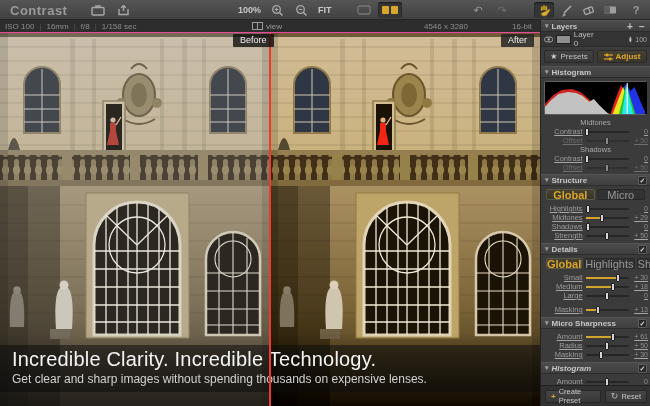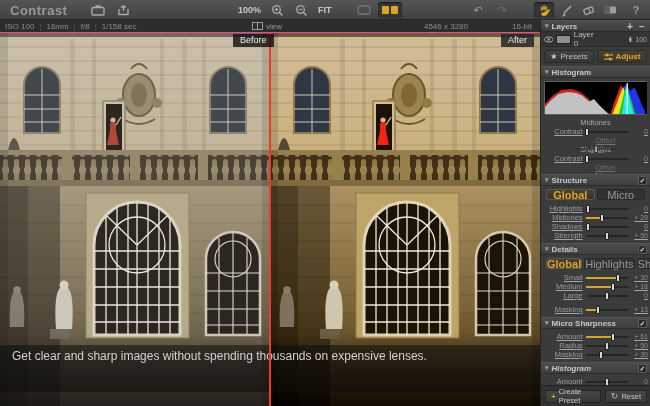--- a/index.html
+++ b/index.html
@@ -69,21 +69,21 @@
   #hist-box svg{display:block;width:102px;height:32px;}
 
   .tone-sub{height:9px;text-align:center;color:#a8a8a8;font-size:7.5px;line-height:9px;}
   .srow{height:9px;display:flex;align-items:center;padding:0 2px;text-decoration:underline;}
   .srow .sl{width:40px;text-align:right;color:#9b9b9b;font-size:7.5px;}
   .srow .st{position:relative;width:44px;height:8px;margin:0 3px;}
   .srow .st::before{content:"";position:absolute;left:0;right:0;top:3px;height:2px;background:#262626;border-radius:1px;}
   .srow .sf{position:absolute;left:0;top:3px;height:2px;background:#d1a32f;width:0;}
   .srow .sth{position:absolute;top:0;width:4px;height:8px;background:#d6d6d6;border:1px solid #1c1c1c;border-radius:1px;}
   .srow .sv{width:16px;text-align:right;color:#8f8f8f;font-size:7px;}
-  .srow.dim{opacity:.5;flex-direction:column;}
+  .srow.dim{opacity:.5;}
 
   .tabs{display:flex;gap:2px;margin:3px 5px 4px;}
   .tab{flex:1;height:11px;background:#323232;border:1px solid #282828;border-radius:2px;
     text-align:center;line-height:10px;color:#969696;font-size:11px;}
   .tab.active{background:linear-gradient(#464130,#393527);border-color:#5a5a44;color:#dba62d;font-weight:bold;}
   .gap4{height:5px;}
 
   #side-footer{position:absolute;left:0;bottom:0;width:110px;height:21px;background:#323232;
     border-top:1px solid #222;display:flex;align-items:center;gap:4px;padding:0 4px;}
   .f-btn{height:13px;border:1px solid #262626;border-radius:2px;background:linear-gradient(#454545,#383838);
@@ -369,20 +369,21 @@
     </div>
     <div class="pane" id="pane-after">
       <svg viewBox="0 0 270 373" preserveAspectRatio="none">
           <use href="#facade"></use>
         </svg>
     </div>
     <div id="divider"></div>
     <div class="chip" id="chip-before">Before</div>
     <div class="chip" id="chip-after">After</div>
     <div id="overlay">
+      <h1>Incredible Clarity. Incredible Technology.</h1>
       <p>Get clear and sharp images without spending thousands on expensive lenses.</p>
     </div>
   </div>
 
   <div id="sidebar">
 
     <div class="sec-head">
       <span class="tri">▾</span>
       <span>Layers</span>
       <span style="position:absolute;right:2px;display:flex">

